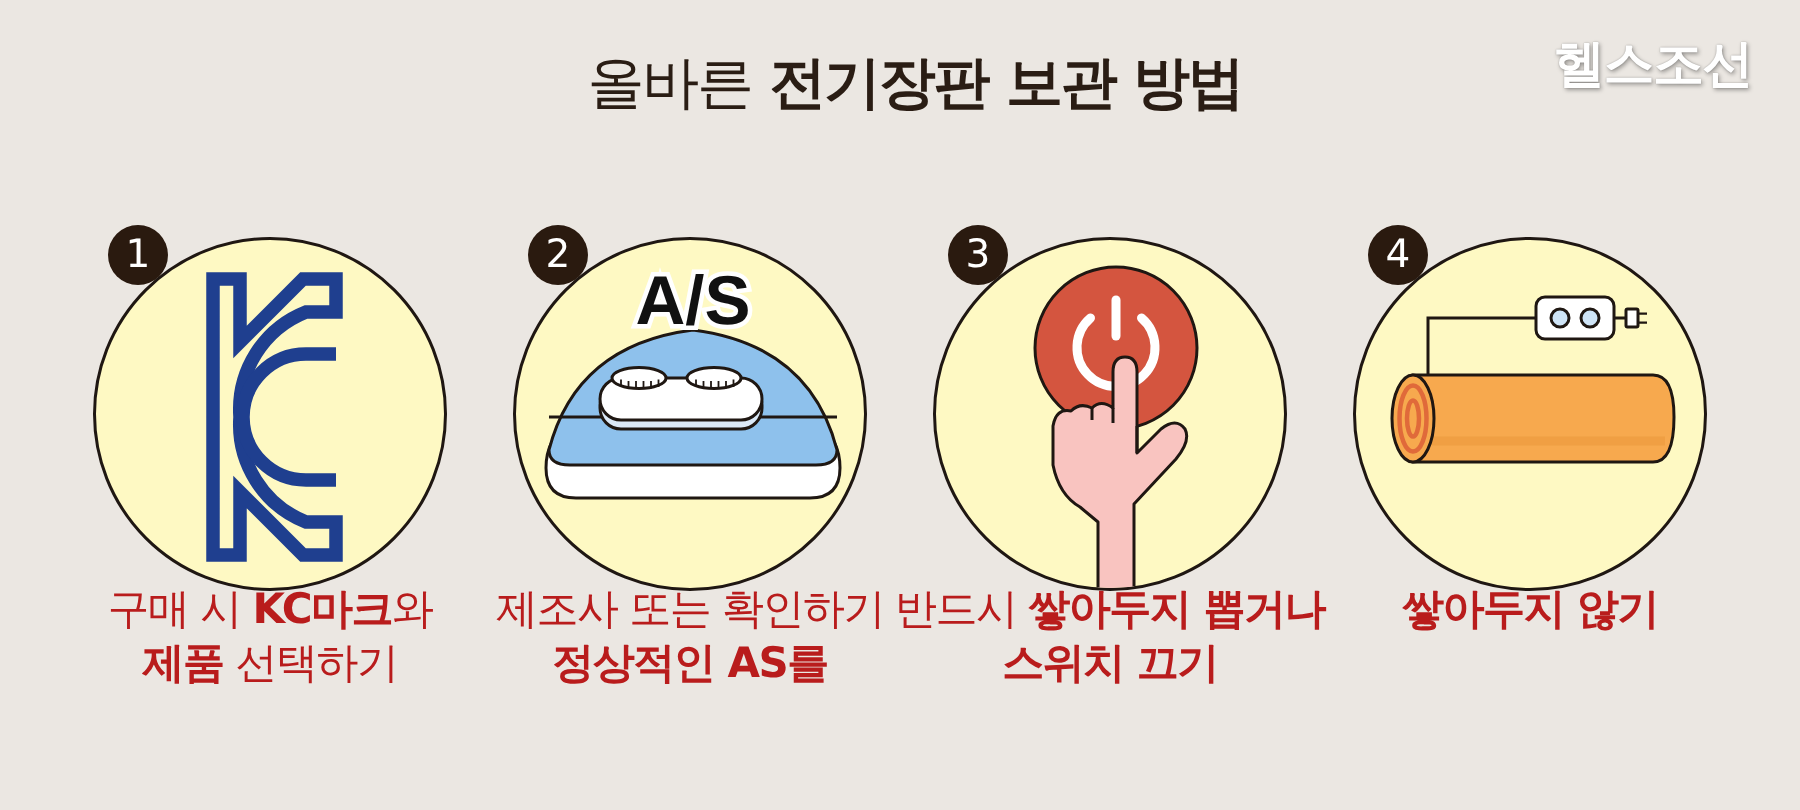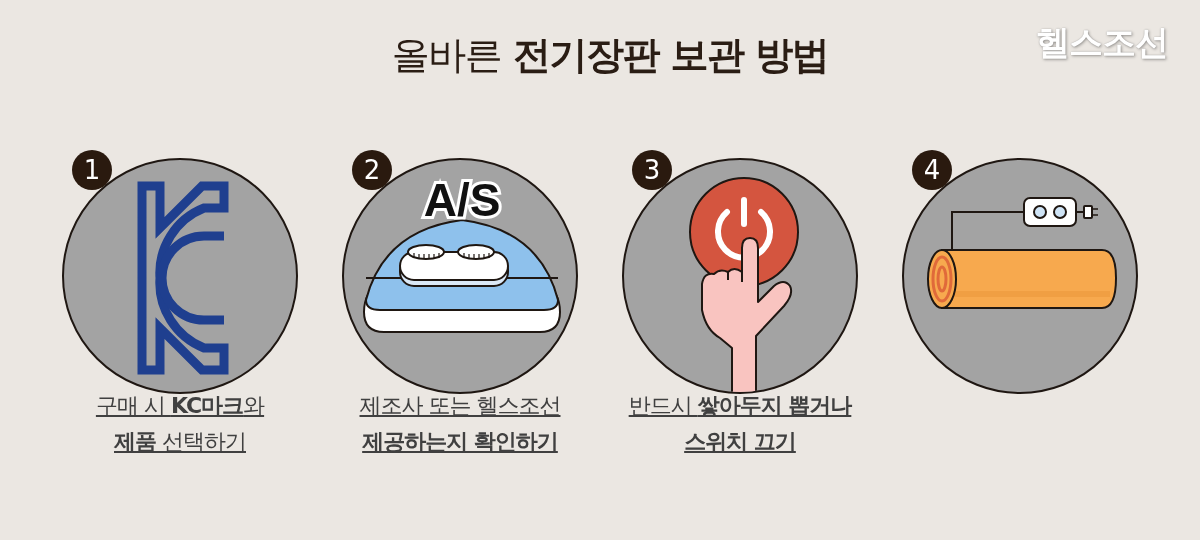--- a/index.html
+++ b/index.html
@@ -33,21 +33,21 @@
     .step {
       position: absolute;
       top: 150px;
       width: 240px;
     }
     .circle {
       position: absolute;
       left: 0; top: 8px;
       width: 236px; height: 236px;
       border-radius: 50%;
-      background: #a3a3a3;
+      background: #fef9c3;
       border: 2px solid #1f1712;
       overflow: hidden;
     }
     .circle svg { position: absolute; left: 0; top: 0; }
     .badge {
       position: absolute;
       left: 10px; top: 0;
       width: 40px; height: 40px;
       border-radius: 50%;
       background: #2a1a0f;
@@ -55,25 +55,24 @@
       font-size: 26px;
       line-height: 40px;
       text-align: center;
       z-index: 2;
     }
     .caption {
       position: absolute;
       left: -40px; width: 316px;
       top: 238px;
       text-align: center;
-      font-size: 22px;
+      font-size: 28px;
       line-height: 36px;
       letter-spacing: -1px;
-      color: #404040;
-      text-decoration: underline;
+      color: #b91c1c;
     }
     .caption b { font-weight: bold; }
     .caption span { font-weight: normal; }
   </style>
 </head>
 <body>
 
 <h1 class="title">
   <span class="light">올바른</span>
   <span class="bold">전기장판 보관 방법</span>
@@ -118,22 +117,22 @@
           <line x1="125" y1="94" x2="125" y2="99"></line>
           <line x1="130" y1="94" x2="130" y2="99"></line>
           <line x1="135" y1="94" x2="135" y2="99"></line>
           <line x1="140" y1="94" x2="140" y2="99"></line>
           <line x1="145" y1="93" x2="145" y2="98"></line>
       </g>
       <text x="118" y="56" text-anchor="middle" font-family="Liberation Sans, sans-serif" font-weight="bold" font-size="46" fill="#111111" stroke="#ffffff" stroke-width="6" paint-order="stroke">A/S</text>
     </svg>
   </div>
   <div class="caption">
-    <div><span>제조사 또는 헬스조선</span></div>
-    <div><b>제공하는지 확인하기</b></div>
+    <div><span>제조사 또는 확인하기</span></div>
+    <div><b>정상적인 AS를</b></div>
   </div>
 </div>
 
 <div class="step" style="left:622px;">
   <div class="badge">3</div>
   <div class="circle">
     <svg width="236" height="236" viewBox="0 0 236 236">
       <circle cx="120" cy="72" r="54" fill="#d4553f" stroke="#1f1712" stroke-width="2"></circle>
       <path d="M103 52 A26 26 0 1 0 137 52" fill="none" stroke="#ffffff" stroke-width="6" stroke-linecap="round"></path>
       <line x1="120" y1="40" x2="120" y2="64" stroke="#ffffff" stroke-width="6" stroke-linecap="round"></line>
@@ -162,14 +161,15 @@
       <line x1="188" y1="49" x2="194" y2="49" stroke="#1f1712" stroke-width="1.5"></line>
       <line x1="188" y1="55" x2="194" y2="55" stroke="#1f1712" stroke-width="1.5"></line>
       <path d="M38 90 H198 Q212 90 212 118 Q212 148 198 148 H38 Z" fill="#f7a94e" stroke="#1f1712" stroke-width="2"></path>
       <path d="M40 134 H206" stroke="#ec9a3d" stroke-width="6" opacity="0.6"></path>
       <ellipse cx="38" cy="119" rx="14" ry="29" fill="#f7a94e" stroke="#1f1712" stroke-width="2"></ellipse>
       <ellipse cx="38" cy="119" rx="9" ry="22" fill="none" stroke="#e06a3a" stroke-width="3"></ellipse>
       <ellipse cx="38" cy="119" rx="4" ry="12" fill="none" stroke="#e06a3a" stroke-width="3"></ellipse>
     </svg>
   </div>
   <div class="caption">
+    <div><b>쌓아두지 않기</b></div>
   </div>
 </div>
 
 </body></html>

